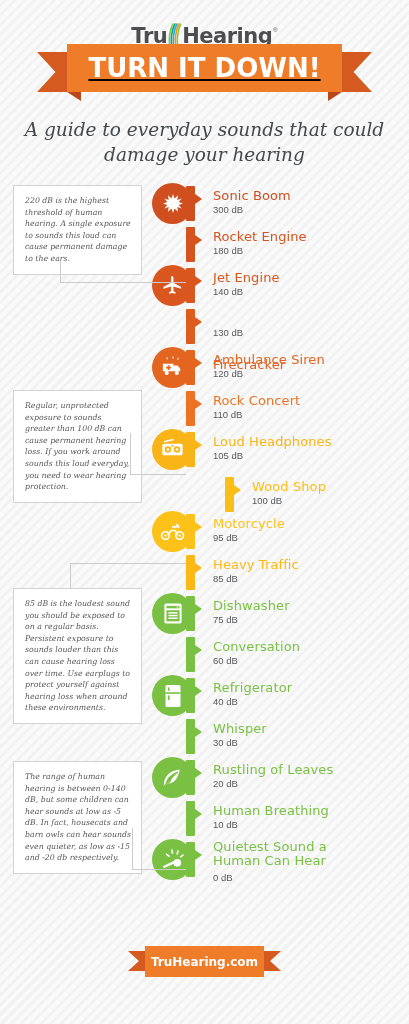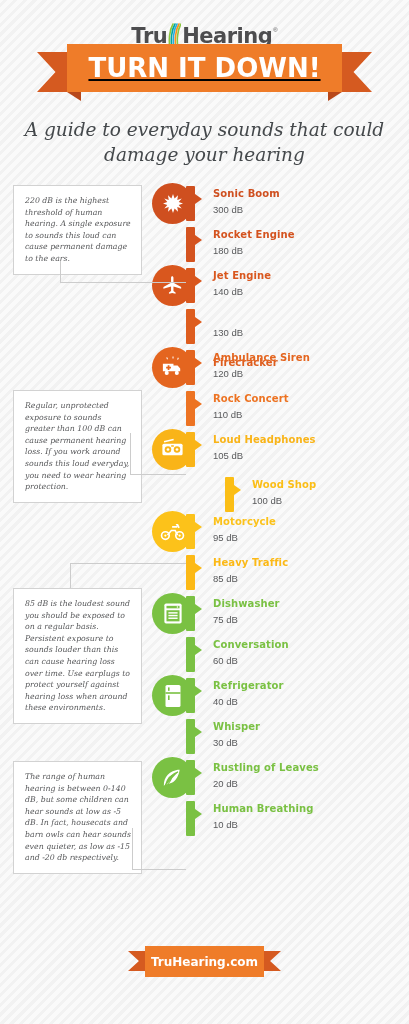--- a/index.html
+++ b/index.html
@@ -147,22 +147,22 @@
     border-top: 5px solid transparent;
     border-bottom: 5px solid transparent;
     border-left: 7px solid #cf4f1f;
   }
 
   .row-label {
     position: absolute;
     left: 213px;
     top: 5px;
     font-family: "DejaVu Sans", sans-serif;
-    font-size: 10px;
-    font-weight: bold;
+    font-size: 13px;
+    font-weight: normal;
     letter-spacing: 0.1px;
     white-space: nowrap;
   }
   .row-label.two-line { top: 1px; line-height: 14px; white-space: normal; width: 120px; }
 
   .row-db {
     position: absolute;
     left: 213px;
     top: 21px;
     font-family: "Liberation Sans", sans-serif;
@@ -437,20 +437,36 @@
       </div>
       <div class="row-label" style="color: rgb(122, 193, 67);">Rustling of Leaves</div>
       <div class="row-db">20 dB</div>
     </div>
     <div class="row" style="top: 615px;">
       <div class="bar-seg" style="background: rgb(122, 193, 67);"></div>
       <div class="bar-arrow" style="border-left-color: rgb(122, 193, 67);"></div>
       <div class="row-label" style="color: rgb(122, 193, 67);">Human Breathing</div>
       <div class="row-db">10 dB</div>
     </div>
+    <div class="row" style="top: 656px;">
+      <div class="bar-seg" style="background: rgb(122, 193, 67);"></div>
+      <div class="bar-arrow" style="border-left-color: rgb(122, 193, 67);"></div>
+      <div class="icon-circle" style="background: rgb(122, 193, 67);">
+        <svg width="25" height="25" viewBox="0 0 26 26">
+          <circle cx="18" cy="16.5" r="4" fill="#fff"></circle>
+          <path d="M16.5 15L4.5 20.5" stroke="#fff" stroke-width="2.4" stroke-linecap="round"></path>
+          <path d="M13 6.5L12.2 3" stroke="#fff" stroke-width="1.6" stroke-linecap="round"></path>
+          <path d="M17.8 7.2L18.8 4.2" stroke="#fff" stroke-width="1.6" stroke-linecap="round"></path>
+          <path d="M21.4 10.2L24 8.4" stroke="#fff" stroke-width="1.6" stroke-linecap="round"></path>
+          <path d="M9.4 9.6L6.8 7.6" stroke="#fff" stroke-width="1.6" stroke-linecap="round"></path>
+        </svg>
+      </div>
+      <div class="row-label two-line" style="color: rgb(122, 193, 67);">Quietest Sound a Human Can Hear</div>
+      <div class="row-db low">0 dB</div>
+    </div>
     <div class="callout" style="left: 13px; top: 2px;"><span>220 dB is the highest threshold of human hearing. A single exposure to sounds this loud can cause permanent damage to the ears.</span></div>
     <div style="position: absolute; left: 60px; top: 78px; width: 126px; height: 22px; border-left: 1px solid rgb(204, 204, 204); border-bottom: 1px solid rgb(204, 204, 204);"></div>
     <div class="callout" style="left: 13px; top: 207px;"><span>Regular, unprotected exposure to sounds greater than 100 dB can cause permanent hearing loss. If you work around sounds this loud everyday, you need to wear hearing protection.</span></div>
     <div style="position: absolute; left: 130px; top: 250px; width: 56px; height: 42px; border-left: 1px solid rgb(204, 204, 204); border-bottom: 1px solid rgb(204, 204, 204);"></div>
     <div class="callout" style="left: 13px; top: 405px;"><span>85 dB is the loudest sound you should be exposed to on a regular basis. Persistent exposure to sounds louder than this can cause hearing loss over time. Use earplugs to protect yourself against hearing loss when around these environments.</span></div>
     <div style="position: absolute; left: 70px; top: 380px; width: 116px; height: 25px; border-left: 1px solid rgb(204, 204, 204); border-top: 1px solid rgb(204, 204, 204);"></div>
     <div class="callout" style="left: 13px; top: 578px;"><span>The range of human hearing is between 0-140 dB, but some children can hear sounds at low as -5 dB. In fact, housecats and barn owls can hear sounds even quieter, as low as -15 and -20 db respectively.</span></div>
     <div style="position: absolute; left: 132px; top: 645px; width: 54px; height: 42px; border-left: 1px solid rgb(204, 204, 204); border-bottom: 1px solid rgb(204, 204, 204);"></div>
   </div>
 

